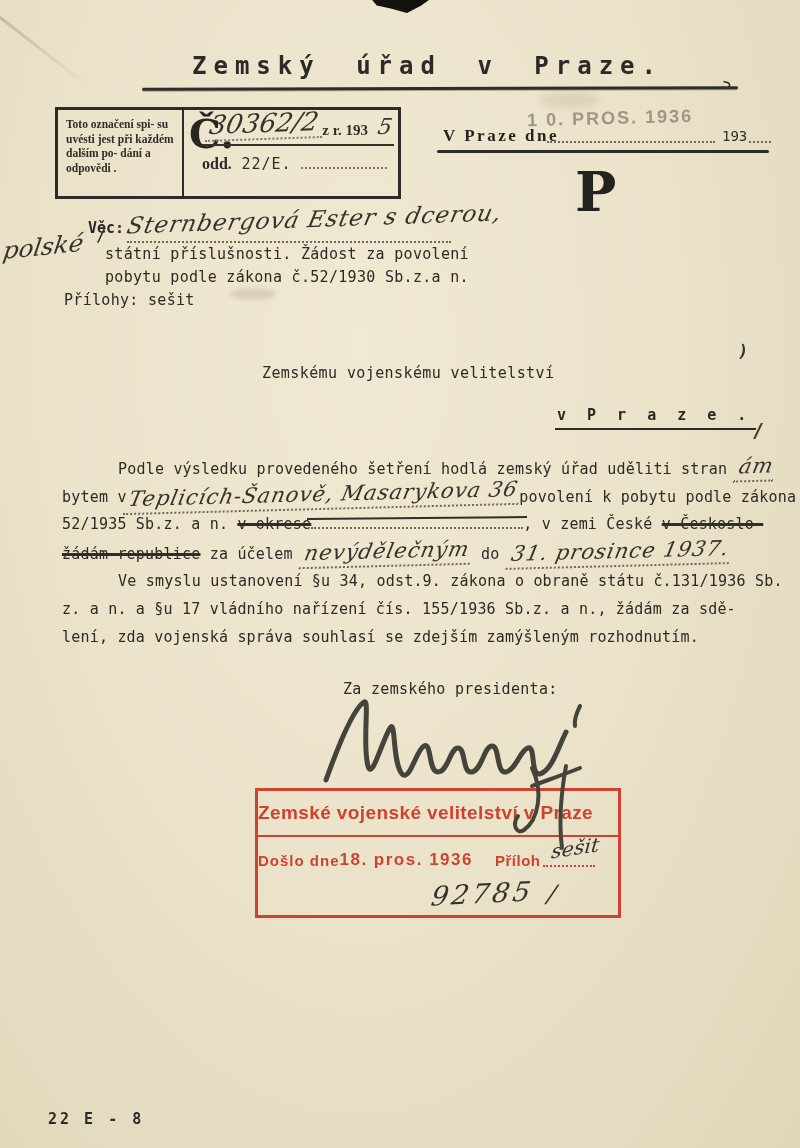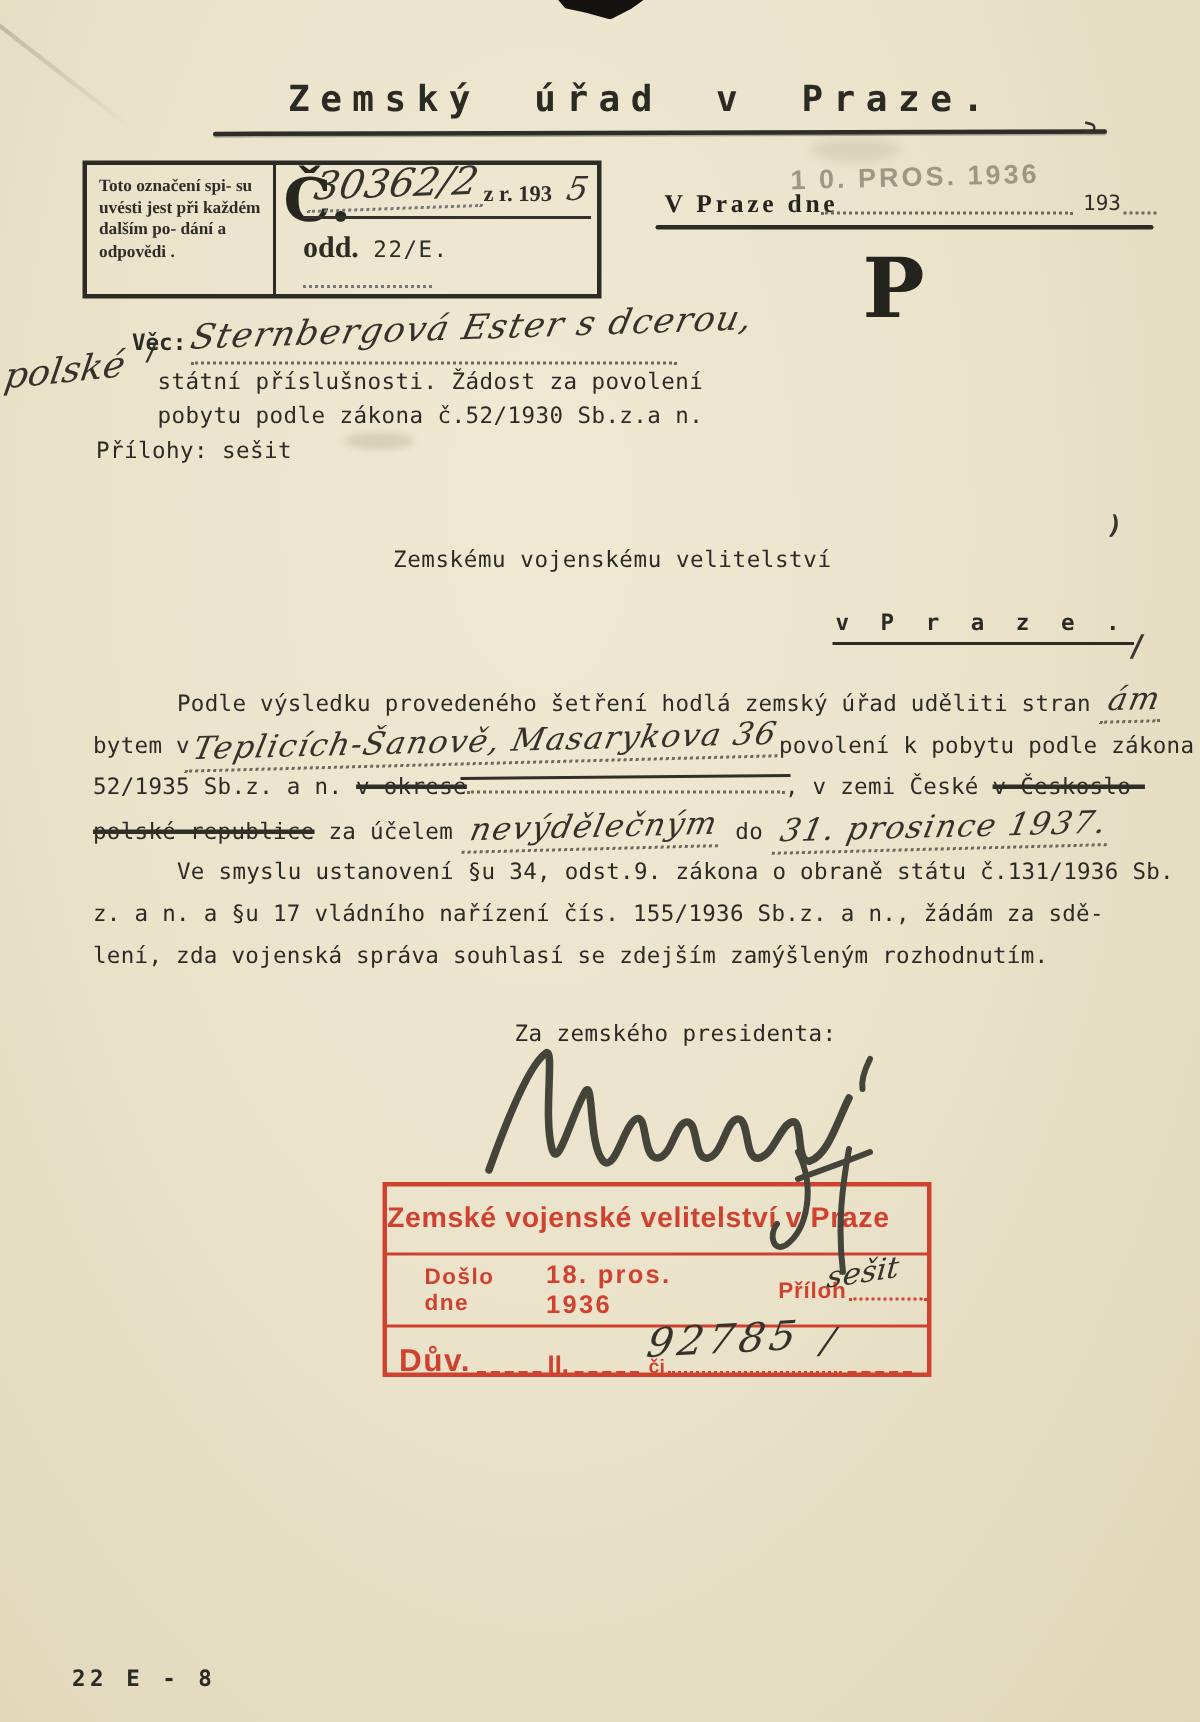--- a/index.html
+++ b/index.html
@@ -34,21 +34,21 @@
   .ref-c{position:absolute;left:131px;top:4px;font-family:"DejaVu Serif",serif;font-weight:bold;
          font-size:40px;color:#27261f;line-height:1;}
   .ref-row1{position:absolute;left:144px;top:4px;width:192px;border-bottom:2px solid #33322b;height:30px;}
   .ref-number{position:absolute;left:6px;top:-6px;font-family:"DejaVu Serif",serif;font-style:italic;
               font-size:26px;color:#34322a;transform:skewX(-12deg) rotate(-2deg);
               border-bottom:2px dotted #777;padding:0 6px 0 2px;}
   .ref-yearlabel{position:absolute;right:26px;top:8px;font-family:"Liberation Serif",serif;font-weight:bold;font-size:15px;color:#2e2d27;}
   .ref-yearhand{position:absolute;right:2px;top:0px;font-family:"DejaVu Serif",serif;font-style:italic;
                 font-size:22px;color:#34322a;transform:skewX(-10deg);}
   .ref-row2{position:absolute;left:144px;top:44px;width:192px;}
-  .ref-deptlabel{font-family:"Liberation Serif",serif;font-weight:bold;font-size:20px;color:#2c2b25;}
+  .ref-deptlabel{font-family:"Liberation Serif",serif;font-weight:bold;font-size:16px;color:#2c2b25;}
   .ref-deptvalue{font-size:15px;color:#2e2d27;letter-spacing:1px;}
   .ref-dots{display:inline-block;width:86px;border-bottom:2px dotted #777;height:12px;}
 
   
   .dateline-label{position:absolute;left:443px;top:126px;font-family:"Liberation Serif",serif;
                   font-weight:bold;font-size:17px;letter-spacing:2.5px;color:#25241f;}
   .dateline-dots{position:absolute;left:547px;top:128px;width:168px;border-bottom:2px dotted #6d685a;height:13px;}
   .dateline-year{position:absolute;left:722px;top:128px;font-size:14px;color:#2e2d27;}
   .dateline-dots2{position:absolute;left:749px;top:128px;width:22px;border-bottom:2px dotted #6d685a;height:13px;}
   .date-stamp{position:absolute;left:527px;top:108px;font-family:"Liberation Sans",sans-serif;
@@ -89,21 +89,21 @@
 
   
   .sig-label{position:absolute;left:343px;top:680px;font-size:15px;color:#2b2a25;letter-spacing:.3px;}
   .sig-svg{position:absolute;left:318px;top:692px;z-index:5;}
 
   
   .stamp-box{position:absolute;left:255px;top:788px;width:366px;height:130px;border:3px solid #cf3a28;
              box-sizing:border-box;opacity:.95;}
   .stamp-row1{height:44px;display:flex;align-items:center;
               font-family:"Liberation Sans",sans-serif;font-weight:bold;font-size:19px;color:#cf3a28;letter-spacing:.4px;}
-  .stamp-row2{height:46px;border-top:2px solid #cf3a28;display:flex;align-items:center;padding-left:25px;
+  .stamp-row2{height:46px;border-top:2px solid #cf3a28;display:flex;align-items:center;padding-left:0;
               font-family:"Liberation Sans",sans-serif;color:#cf3a28;}
   .stamp-row2 .rlabel{font-size:15px;font-weight:bold;letter-spacing:1px;}
   .stamp-row2 .rdate{font-size:17px;font-weight:bold;letter-spacing:1.5px;}
   .stamp-row2 .rattach{font-size:15px;font-weight:bold;margin-left:22px;letter-spacing:.5px;}
   .stamp-row2 .rdots{display:inline-block;width:52px;border-bottom:2px dotted #cf3a28;height:12px;margin-left:2px;}
   .stamp-row3{height:35px;border-top:2px solid #cf3a28;display:flex;align-items:flex-end;padding:0 6px 4px 8px;
               font-family:"Liberation Sans",sans-serif;color:#cf3a28;}
   .stamp-row3 .duv{font-size:21px;font-weight:bold;letter-spacing:1px;}
   .stamp-row3 .rdash{display:inline-block;width:44px;border-bottom:2px dashed #cf3a28;height:6px;margin:0 4px 4px;}
   .stamp-row3 .duvval{font-size:17px;font-weight:bold;}
@@ -167,21 +167,21 @@
   <span class="subj-line3">pobytu podle zákona č.52/1930 Sb.z.a n.</span>
   <span class="subj-attach">Přílohy: sešit</span>
 
   <span class="addr1">Zemskému vojenskému velitelství</span>
   <span class="addr2">v P r a z e .</span>
 
   <div class="body-text" id="body-lines">
       <div class="bline"><span class="seg-ind"></span><span class="seg-ty">Podle výsledku provedeného šetření hodlá zemský úřad uděliti stran </span><span class="seg-hwu">ám</span></div>
       <div class="bline"><span class="seg-ty">bytem v</span><span class="seg-hwu">Teplicích-Šanově, Masarykova 36</span><span class="seg-ty">povolení k pobytu podle zákona č.</span></div>
       <div class="bline"><span class="seg-ty">52/1935 Sb.z. a n. </span><span class="seg-st">v okrese</span><span class="seg-fill" style="width: 212px;"></span><span class="seg-ty">, v zemi České </span><span class="seg-st">v Českoslo-</span></div>
-      <div class="bline"><span class="seg-st">polské republice</span><span class="seg-ty"> za účelem </span><span class="seg-hwu">nevýdělečným</span><span class="seg-ty"> do </span><span class="seg-hwu">31. prosince 1937.</span></div>
+      <div class="bline"><span class="seg-st">žádám republice</span><span class="seg-ty"> za účelem </span><span class="seg-hwu">nevýdělečným</span><span class="seg-ty"> do </span><span class="seg-hwu">31. prosince 1937.</span></div>
       <div class="bline"><span class="seg-ind"></span><span class="seg-ty">Ve smyslu ustanovení §u 34, odst.9. zákona o obraně státu č.131/1936 Sb.</span></div>
       <div class="bline"><span class="seg-ty">z. a n. a §u 17 vládního nařízení čís.  155/1936 Sb.z. a n., žádám za sdě-</span></div>
       <div class="bline"><span class="seg-ty">lení, zda vojenská správa souhlasí se zdejším zamýšleným rozhodnutím.</span></div>
     </div>
 
   <span class="sig-label">Za zemského presidenta:</span>
   <svg class="sig-svg" width="280" height="150" viewBox="0 0 280 150">
     <g fill="none" stroke="#45443a" stroke-width="5" stroke-linecap="round">
       <path d="M8 88 C18 60 34 18 46 10 C52 6 44 52 50 74 C54 88 62 54 72 36 C78 26 74 70 84 82 C92 90 98 58 106 54 C114 50 110 80 120 80 C130 80 132 56 140 56 C148 56 144 82 154 80 C164 78 166 54 174 54 C182 54 178 82 188 80 C198 78 202 58 210 56 C218 54 212 84 222 82 C234 78 240 56 248 40"></path>
       <path d="M214 76 C226 100 220 128 206 138 C198 143 194 132 200 124" stroke-width="4"></path>
@@ -189,29 +189,20 @@
     </g>
   </svg>
 
   <div class="stamp-box">
     <div class="stamp-row1">Zemské vojenské velitelství v Praze</div>
     <div class="stamp-row2">
       <span class="rlabel">Došlo dne</span>
       <span class="rdate">18. pros. 1936</span>
       <span class="rattach">Příloh</span>
       <span class="rdots"></span>
-    </div>
-    <div class="stamp-row3">
-      <span class="duv">Dův.</span>
-      <span class="rdash"></span>
-      <span class="duvval">II.</span>
-      <span class="rdash"></span>
-      <span class="cj">čj</span>
-      <span class="numdots"></span>
-      <span class="rdash"></span>
     </div>
   </div>
   <span class="hw-sesit hw">sešit</span>
   <span class="hw-number hw">92785</span>
   <span class="hw-numslash hw">/</span>
   <svg class="pen-svg" width="70" height="90" viewBox="0 0 70 90">
     <g fill="none" stroke="#45443a" stroke-width="4" stroke-linecap="round">
       <path d="M58 6 C38 14 20 20 10 24"></path>
       <path d="M44 4 C40 26 36 54 40 86"></path>
     </g>

